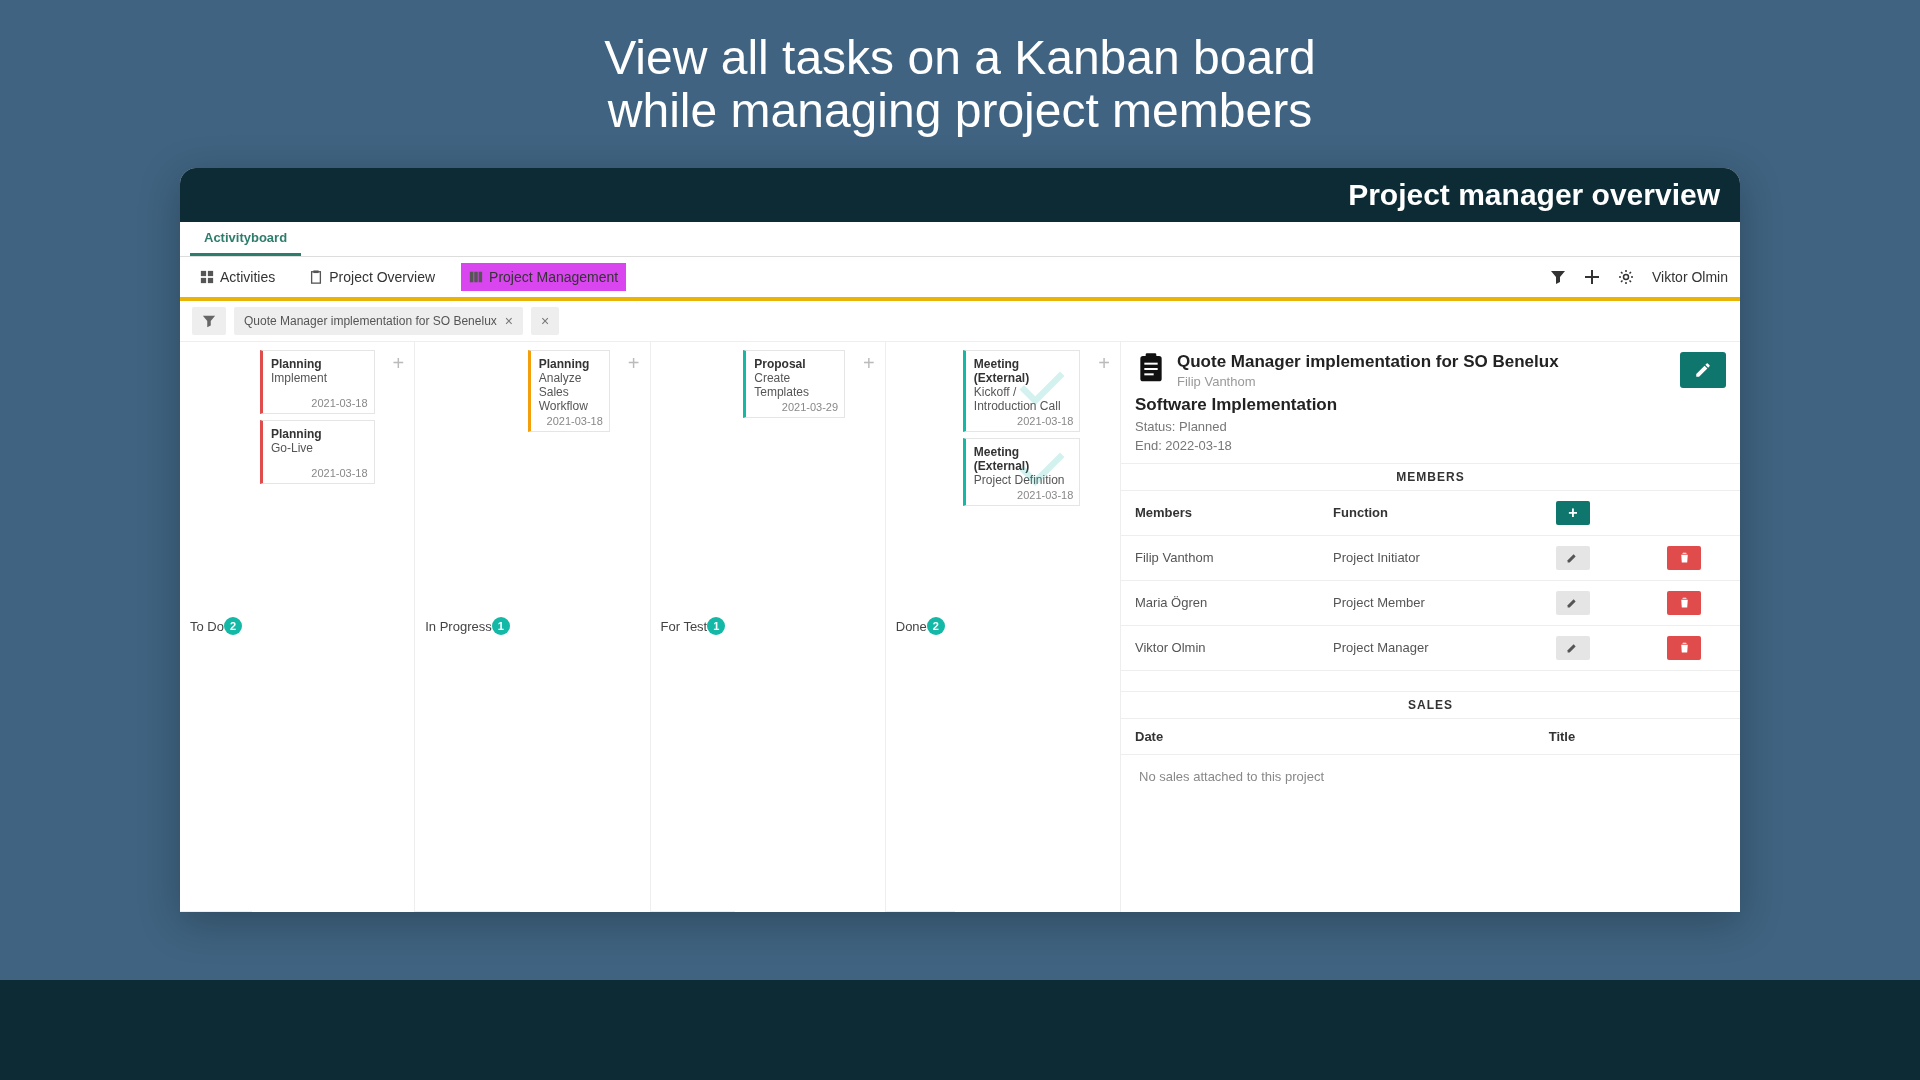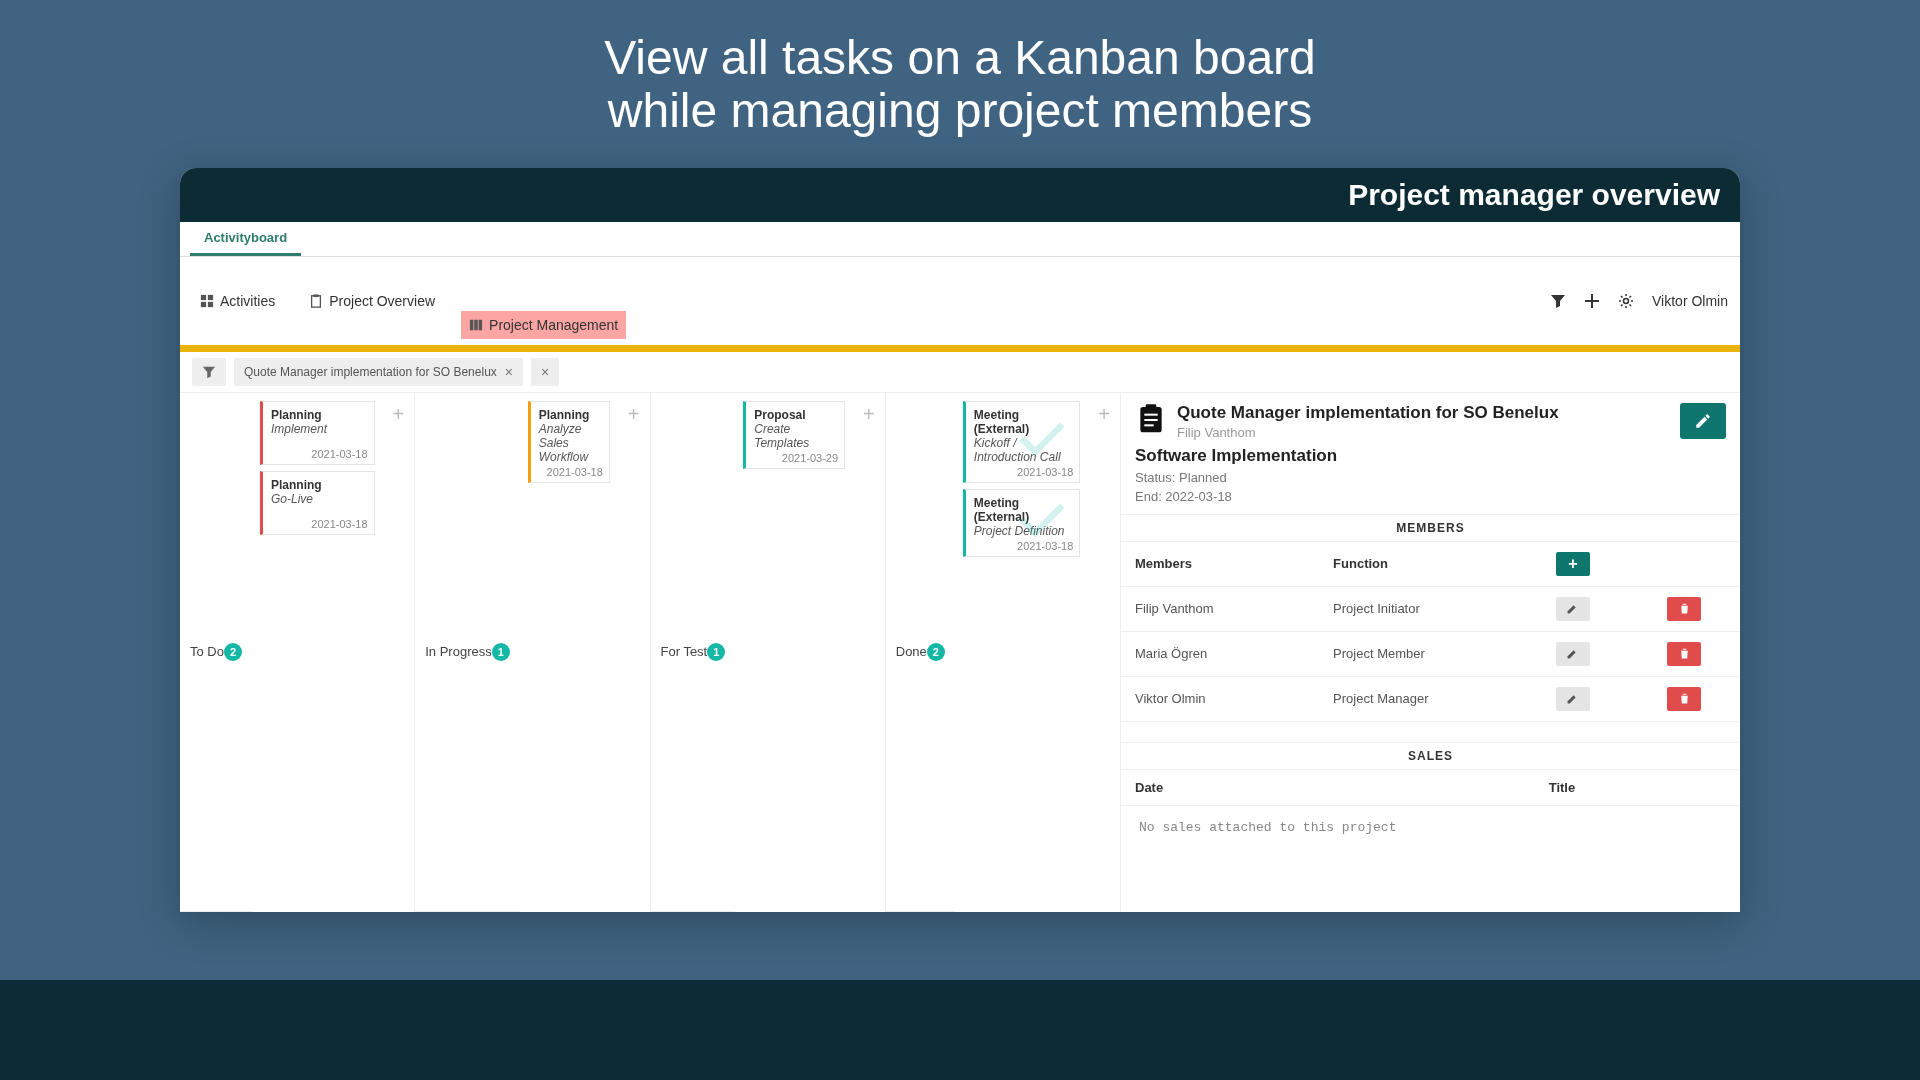--- a/index.html
+++ b/index.html
@@ -12,23 +12,23 @@
   .app-window {
     width:1560px; margin-top:30px; background:#fff; border-radius:16px 16px 0 0;
     overflow:hidden; box-shadow:0 10px 40px rgba(0,0,0,.25);
     display:flex; flex-direction:column;
   }
   .app-titlebar { background:#0d2b35; color:#fff; font-size:30px; font-weight:700; padding:10px 20px;text-align:right; }
   .app-body { background:#fff; display:flex; flex-direction:column; height:690px; }
   .tabs { display:flex; border-bottom:1px solid #ddd; padding:0 10px; }
   .tab { padding:8px 14px; font-size:13px; color:#666; cursor:pointer; }
   .tab.active { color:#2e7d6c; border-bottom:3px solid #2e7d6c; font-weight:600; }
-  .toolbar { display:flex; align-items:center; border-bottom:7px solid #eab308; padding:6px 12px; gap:18px; }
+  .toolbar { display:flex; align-items:center; border-bottom:4px solid #eab308; padding:6px 12px; gap:18px; }
   .tool-item { display:flex; align-items:center; gap:6px; font-size:14px; color:#333; padding:6px 8px; cursor:pointer; }
-  .tool-item.active { background:#fca5a5;margin-top:48px; }
+  .tool-item.active { background:#d946ef; }
   .tool-spacer { flex:1; }
   .ico { width:14px; height:14px; display:inline-flex; align-items:center; justify-content:center; }
   .ico svg { width:100%; height:100%; }
   .chips { display:flex; align-items:center; gap:8px; padding:6px 12px; border-bottom:1px solid #eee; }
   .chip-filter { width:34px; height:28px; background:#eee; display:flex; align-items:center; justify-content:center; cursor:pointer; border-radius:2px; }
   .chip { background:#eee; color:#555; font-size:12px; padding:6px 10px; border-radius:2px; display:flex; align-items:center; gap:8px; }
   .chip-x { color:#777; cursor:pointer; font-size:14px; }
   .chip-close { width:28px; height:28px; background:#eee; display:flex; align-items:center; justify-content:center; cursor:pointer; border-radius:2px; color:#777; font-size:14px;}
   .content { display:flex; flex:1; min-height:0; }
   .board { flex:1; display:flex; min-height:0; }
@@ -36,21 +36,21 @@
   .col:last-child { border-right:none; }
   .col-head { display:flex; align-items:center; justify-content:space-between; padding:8px 10px; font-size:13px; color:#444; border-bottom:1px solid #eee; }
   .badge { background:#14b8a6; color:#fff; border-radius:50%; width:18px; height:18px; font-size:11px; display:flex; align-items:center; justify-content:center; font-weight:600;}
   .col-body { flex:1; padding:8px; overflow:auto; display:flex; flex-direction:column; gap:6px; }
   .card { background:#fff; border:1px solid #e5e5e5; border-left:3px solid #999; padding:6px 8px 18px 8px; font-size:12px; position:relative; min-height:64px; }
   .card.red { border-left-color:#e04b4b; }
   .card.teal { border-left-color:#14b8a6; }
   .card.orange { border-left-color:#f59e0b; }
   .card.done { border-left-color:#14b8a6; }
   .card .t { font-weight:700; color:#333; font-size:12px; }
-  .card .d { color:#555; font-size:12px;font-style:italic; }
+  .card .d { color:#555; font-size:12px; }
   .card .date { position:absolute; bottom:4px; right:6px; color:#888; font-size:11px; }
   .col-foot { display:flex; justify-content:center; padding:10px; color:#bbb; font-size:20px; cursor:pointer; }
   .check-bg { position:absolute; right:10px; top:50%; transform:translateY(-50%); opacity:.18; }
   .check-bg svg { width:54px; height:54px; fill:#14b8a6; }
 
   .side { width:620px; border-left:1px solid #eee; display:flex; flex-direction:column; padding:0; }
   .side-head { display:flex; align-items:flex-start; justify-content:space-between; padding:10px 14px 6px 14px; gap:10px; }
   .clip-ico { width:32px; height:32px; flex:none; }
   .side-title { font-weight:700; font-size:17px; color:#222; }
   .side-sub { color:#999; font-size:13px; margin-top:2px;}
@@ -62,21 +62,21 @@
   .sect-title { text-align:center; font-size:12px; font-weight:700; letter-spacing:1px; color:#333; padding:6px 0; border-top:1px solid #eee; border-bottom:1px solid #eee; }
   .mem-table { width:100%; border-collapse:collapse; font-size:13px; }
   .mem-table th { text-align:left; font-weight:700; padding:10px 14px; color:#333; border-bottom:1px solid #eee; }
   .mem-table td { padding:10px 14px; border-bottom:1px solid #eee; color:#555; }
   .add-btn { background:#0f766e; color:#fff; width:34px; height:24px; display:inline-flex; align-items:center; justify-content:center; border-radius:2px; cursor:pointer; font-weight:700; font-size:16px; }
   .mini-btn { width:34px; height:24px; display:inline-flex; align-items:center; justify-content:center; border-radius:2px; cursor:pointer; }
   .mini-edit { background:#e5e5e5; color:#555; }
   .mini-del { background:#e04b4b; color:#fff; }
   .mini-btn svg { width:13px; height:13px; fill:currentColor; }
   .sales-head { display:flex; padding:10px 14px; font-weight:700; font-size:13px; color:#333; border-bottom:1px solid #eee;}
-  .sales-empty { padding:14px 18px; color:#888; font-size:13px;font-family:Liberation Mono, monospace; }
+  .sales-empty { padding:14px 18px; color:#888; font-size:13px; }
   .footer-band { position:absolute; left:0; bottom:0; width:100%; height:100px; background:#0d2b35; }
 </style>
 </head>
 <body>
 
 <div class="frame">
   <div class="hero-text">
     <span>View all tasks on a Kanban board</span><br>
     <span>while managing project members</span>
   </div>

